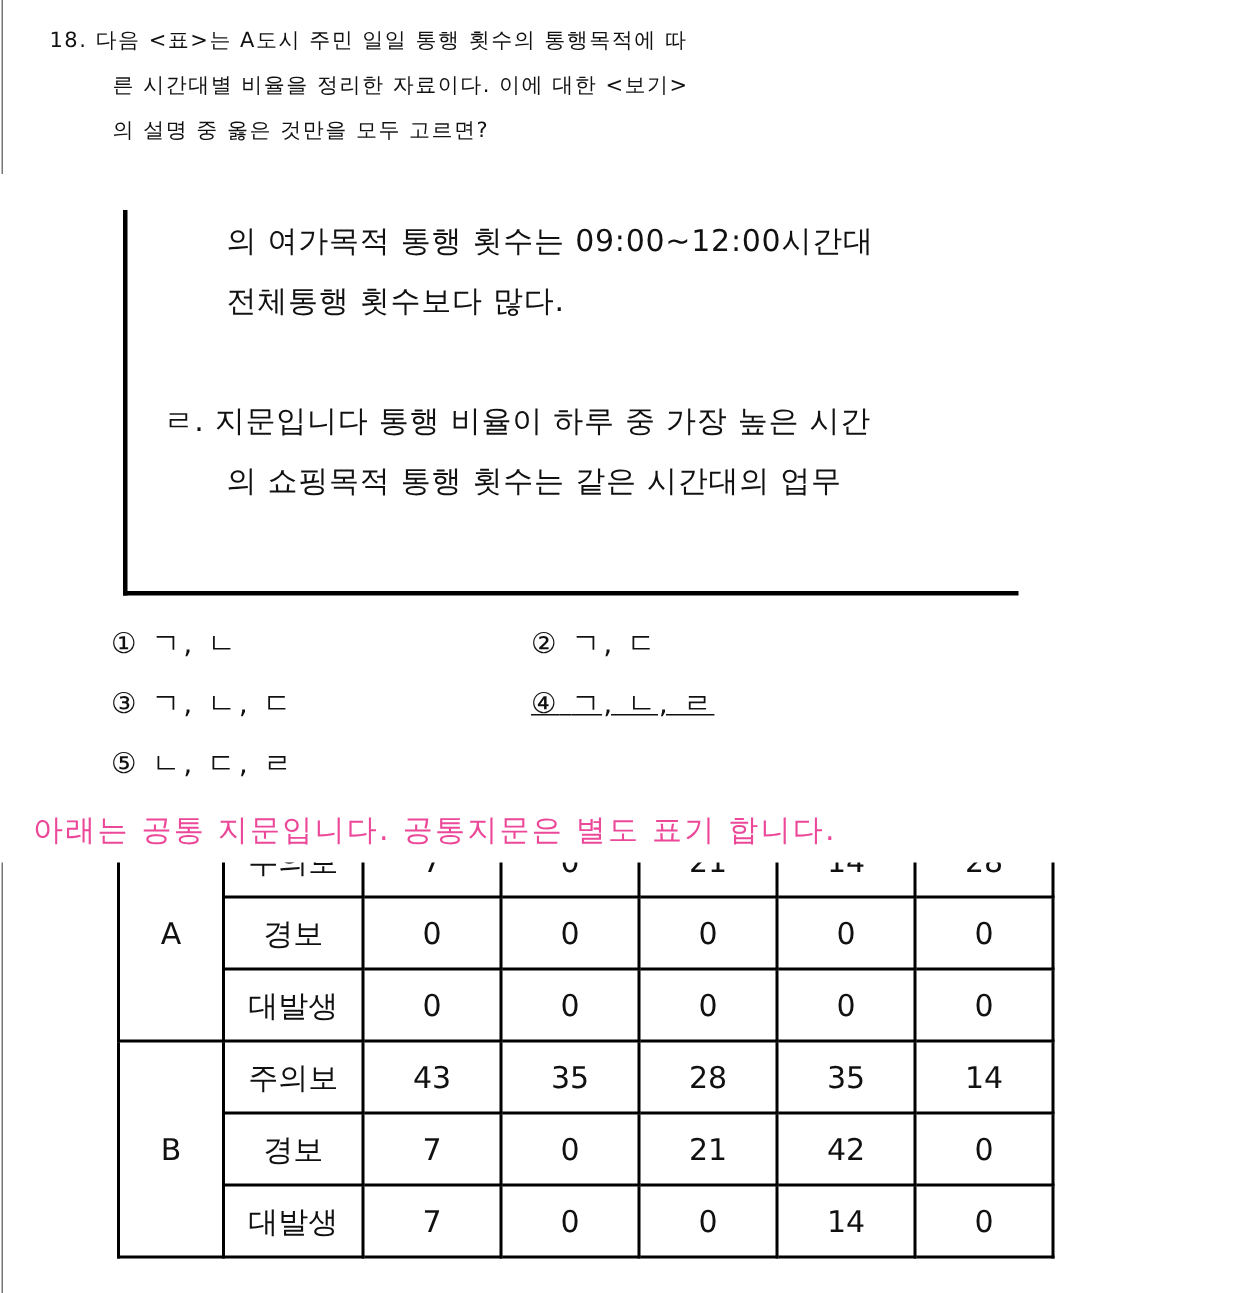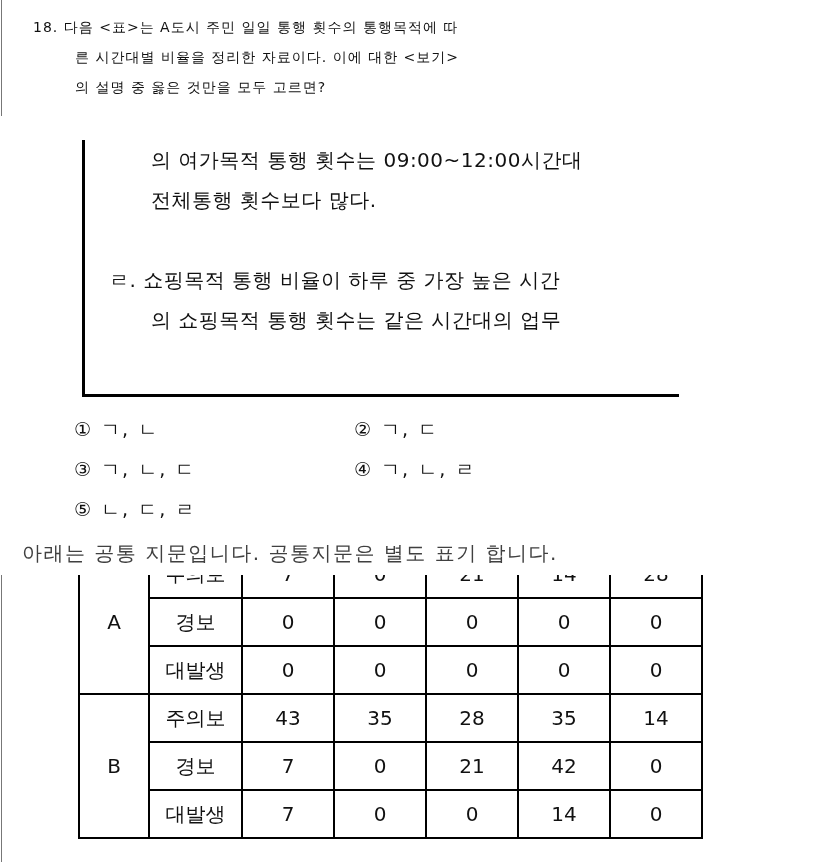--- a/index.html
+++ b/index.html
@@ -36,21 +36,21 @@
     .choices {
       position: absolute; left: 74px; top: 414px; font-size: 19px;
     }
     .choice {
       position: absolute; white-space: nowrap; height: 30px; line-height: 30px;
       letter-spacing: 2px;
     }
 
     .notice {
       position: absolute; left: 22px; top: 540px; font-size: 20px;
-      color: #404040; white-space: nowrap; letter-spacing: 1.5px; z-index: 2;
+      color: #ec4899; white-space: nowrap; letter-spacing: 1.5px; z-index: 2;
       background: transparent;
     }
 
     .table-wrap {
       position: absolute; left: 78px; top: 575px; width: 626px; height: 272px; overflow: hidden;
     }
     table.alert-table {
       position: absolute; left: 0; top: -26px;
       border-collapse: collapse; font-size: 20px;
       font-family: "DejaVu Sans", sans-serif;
@@ -79,40 +79,40 @@
 </div>
 
 <div class="bogi-box">
   <div class="bogi-item" style="top:0px;">
     <div class="cont">의 여가목적 통행 횟수는 09:00~12:00시간대</div>
     <div class="cont">전체통행 횟수보다 많다.</div>
   </div>
   <div class="bogi-item" style="top:120px;">
     <div>
       <span>ㄹ.</span>
-      <span>쇼핑목적 통행 비율이 하루 중 가장 높은 시간</span>
+      <span>지문입니다 통행 비율이 하루 중 가장 높은 시간</span>
     </div>
     <div class="cont">의 쇼핑목적 통행 횟수는 같은 시간대의 업무</div>
   </div>
 </div>
 
 <div class="choices">
   <div class="choice" style="left:0; top:0;text-align:center;">
     <span>①</span>
     <span>ㄱ, ㄴ</span>
   </div>
   <div class="choice" style="left:280px; top:0;">
     <span>②</span>
     <span>ㄱ, ㄷ</span>
   </div>
   <div class="choice" style="left:0; top:40px;">
     <span>③</span>
     <span>ㄱ, ㄴ, ㄷ</span>
   </div>
-  <div class="choice" style="left:280px; top:40px;">
+  <div class="choice" style="left:280px; top:40px;text-decoration:underline;">
     <span>④</span>
     <span>ㄱ, ㄴ, ㄹ</span>
   </div>
   <div class="choice" style="left:0; top:80px;">
     <span>⑤</span>
     <span>ㄴ, ㄷ, ㄹ</span>
   </div>
 </div>
 
 <div class="notice">아래는 공통 지문입니다. 공통지문은 별도 표기 합니다.</div>

